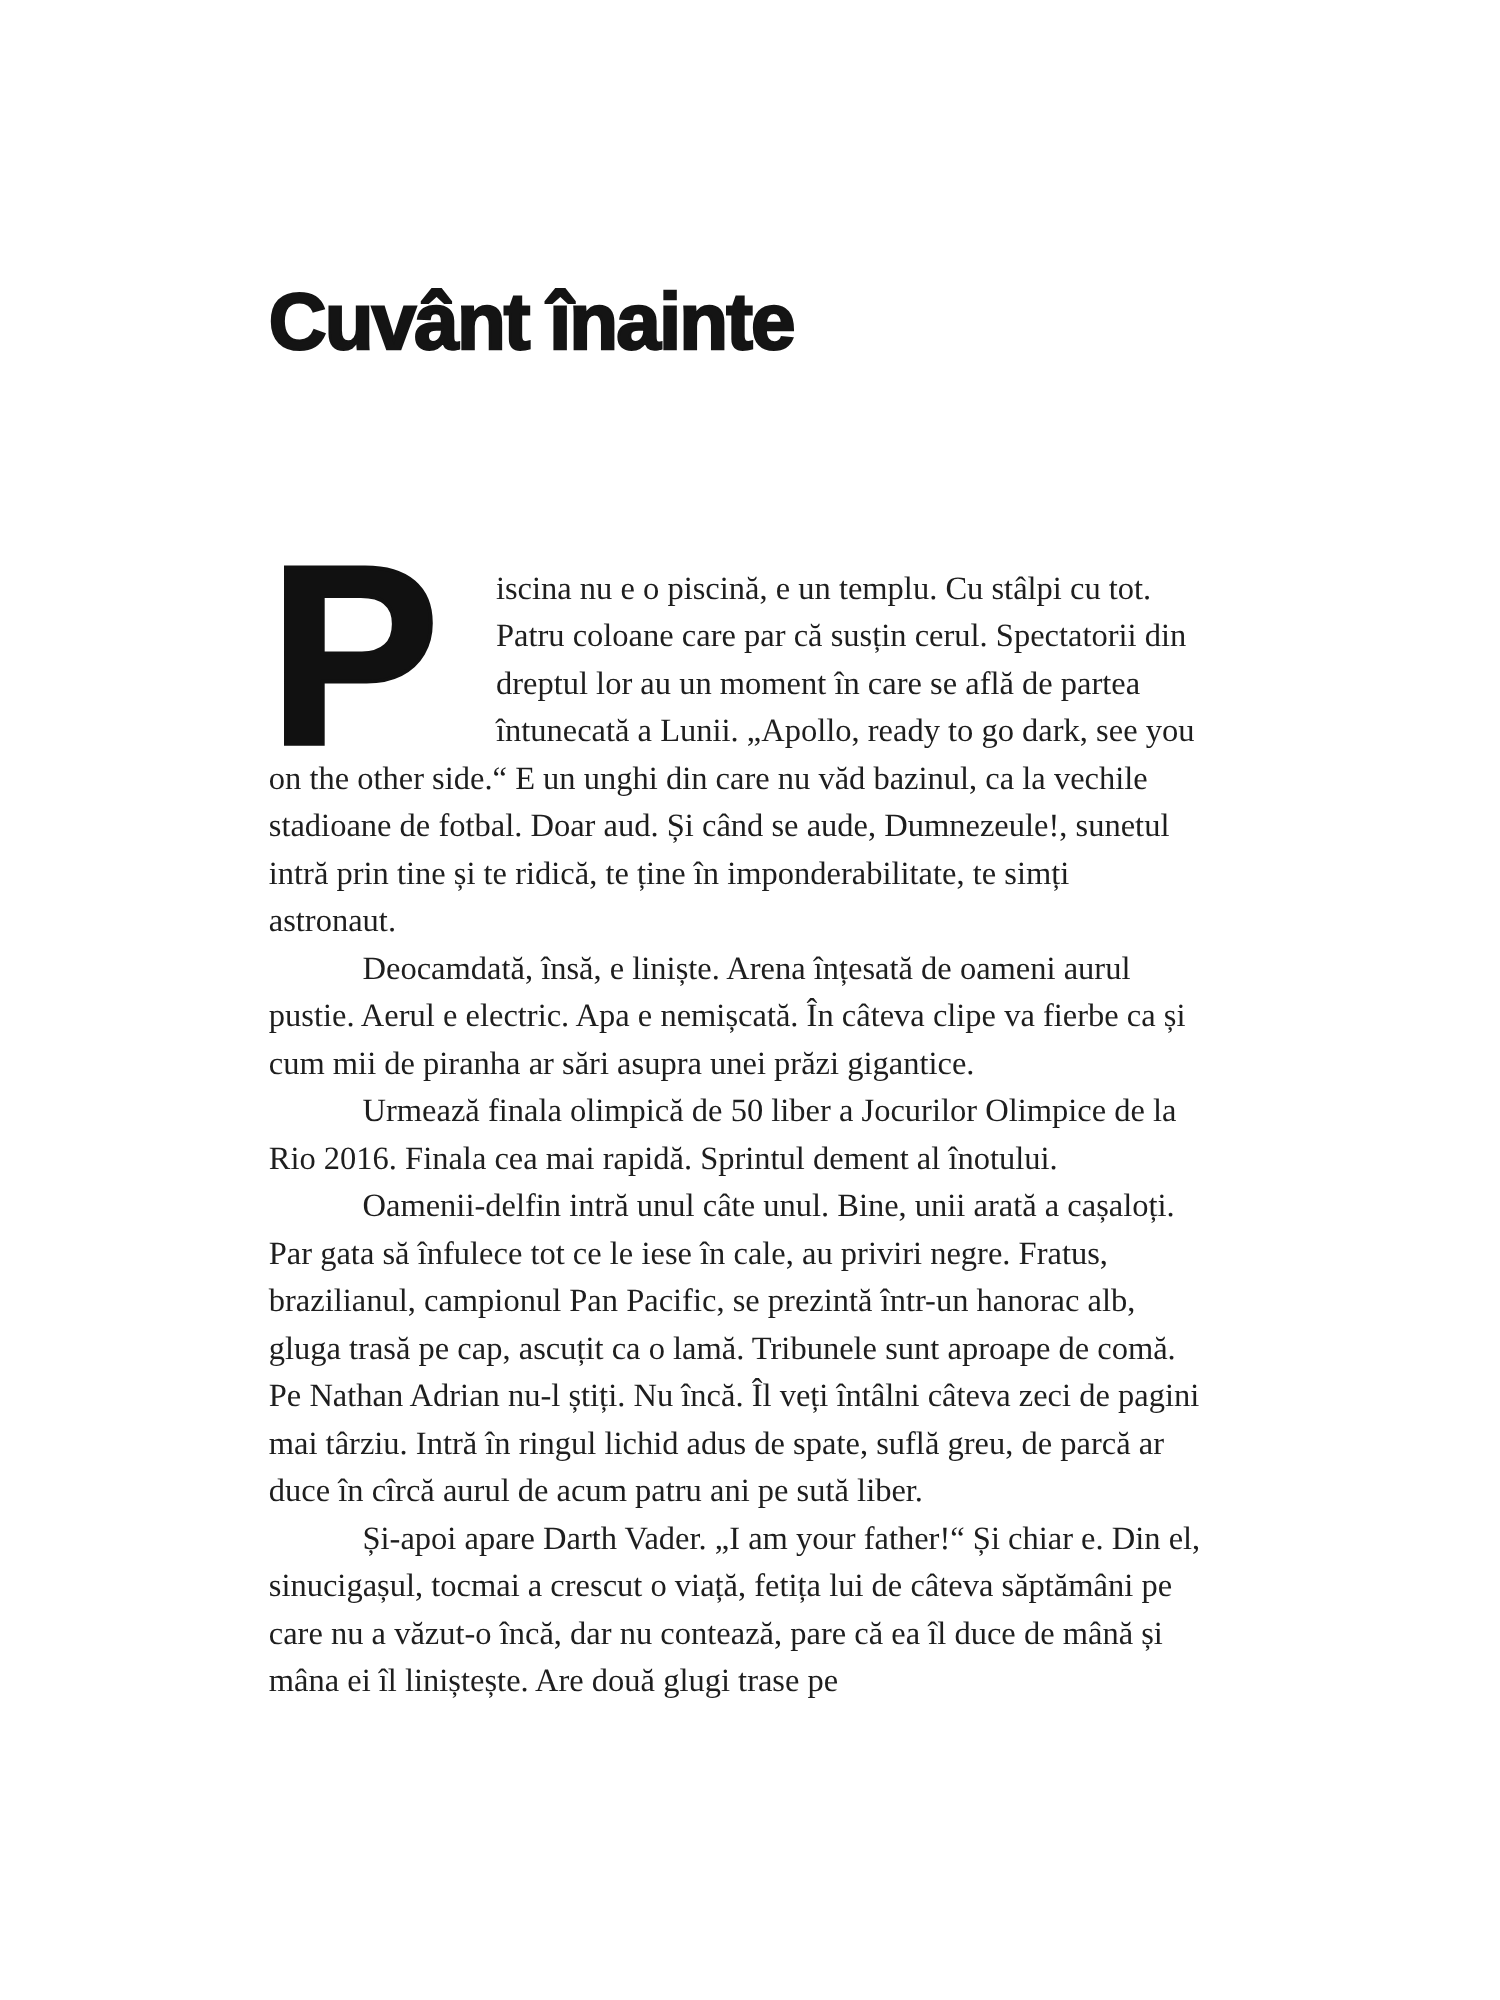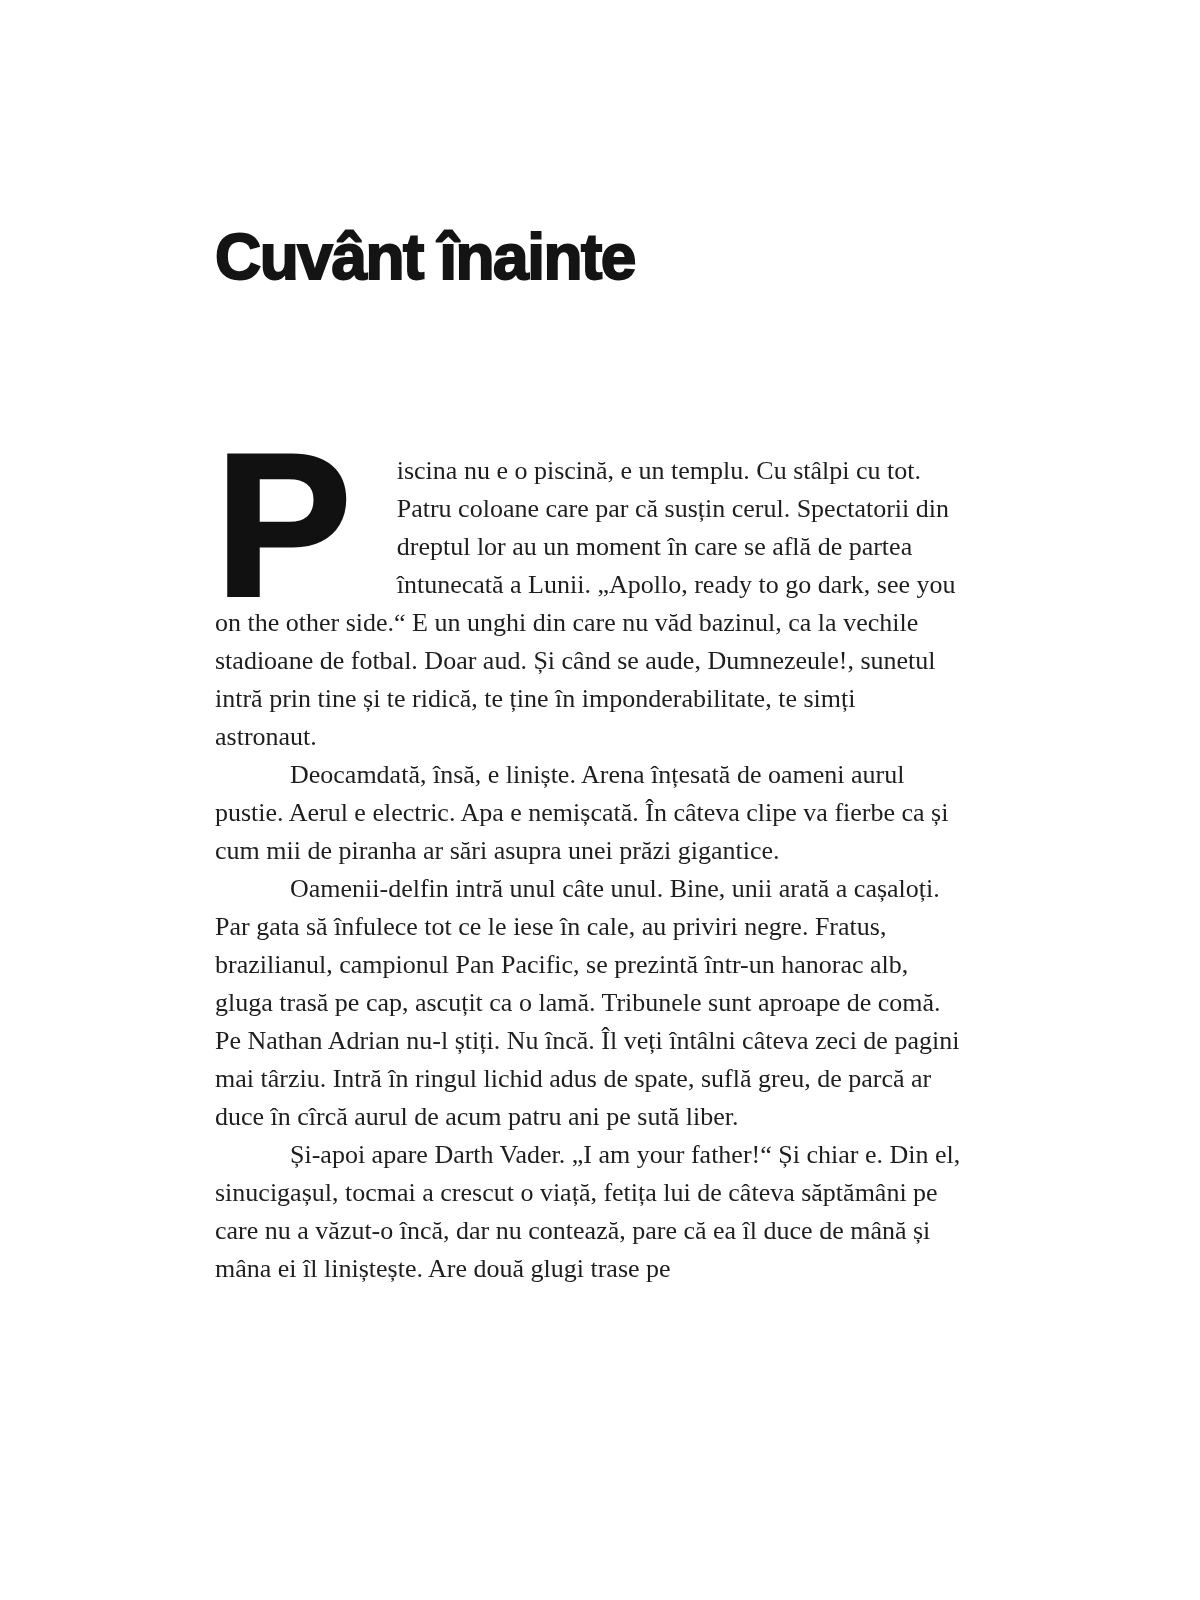--- a/index.html
+++ b/index.html
@@ -59,19 +59,20 @@
   <h1 class="chapter-title">Cuvânt înainte</h1>
 
   <div class="chapter-body">
 
     <p class="opening-paragraph">
       <span class="dropcap">P</span><span>iscina nu e o piscină, e un templu. Cu stâlpi cu tot. Patru coloane care par că susțin cerul. Spectatorii din dreptul lor au un moment în care se află de partea întunecată a Lunii. „Apollo, ready to go dark, see you on the other side.“ E un unghi din care nu văd bazinul, ca la vechile stadioane de fotbal. Doar aud. Și când se aude, Dumnezeule!, sunetul intră prin tine și te ridică, te ține în imponderabilitate, te simți astronaut.</span>
     </p>
 
     <p class="indented">Deocamdată, însă, e liniște. Arena înțesată de oameni aurul pustie. Aerul e electric. Apa e nemișcată. În câteva clipe va fierbe ca și cum mii de piranha ar sări asupra unei prăzi gigantice.</p>
 
+    <p class="indented">Urmează finala olimpică de 50 liber a Jocurilor Olimpice de la Rio 2016. Finala cea mai rapidă. Sprintul dement al înotului.</p>
 
     <p class="indented">Oamenii-delfin intră unul câte unul. Bine, unii arată a cașaloți. Par gata să înfulece tot ce le iese în cale, au priviri negre. Fratus, brazilianul, campionul Pan Pacific, se prezintă într-un hanorac alb, gluga trasă pe cap, ascuțit ca o lamă. Tribunele sunt aproape de comă. Pe Nathan Adrian nu-l știți. Nu încă. Îl veți întâlni câteva zeci de pagini mai târziu. Intră în ringul lichid adus de spate, suflă greu, de parcă ar duce în cîrcă aurul de acum patru ani pe sută liber.</p>
 
     <p class="indented">Și-apoi apare Darth Vader. „I am your father!“ Și chiar e. Din el, sinucigașul, tocmai a crescut o viață, fetița lui de câteva săptămâni pe care nu a văzut-o încă, dar nu contează, pare că ea îl duce de mână și mâna ei îl liniștește. Are două glugi trase pe</p>
 
   </div>
 </div>
 
 </body></html>

